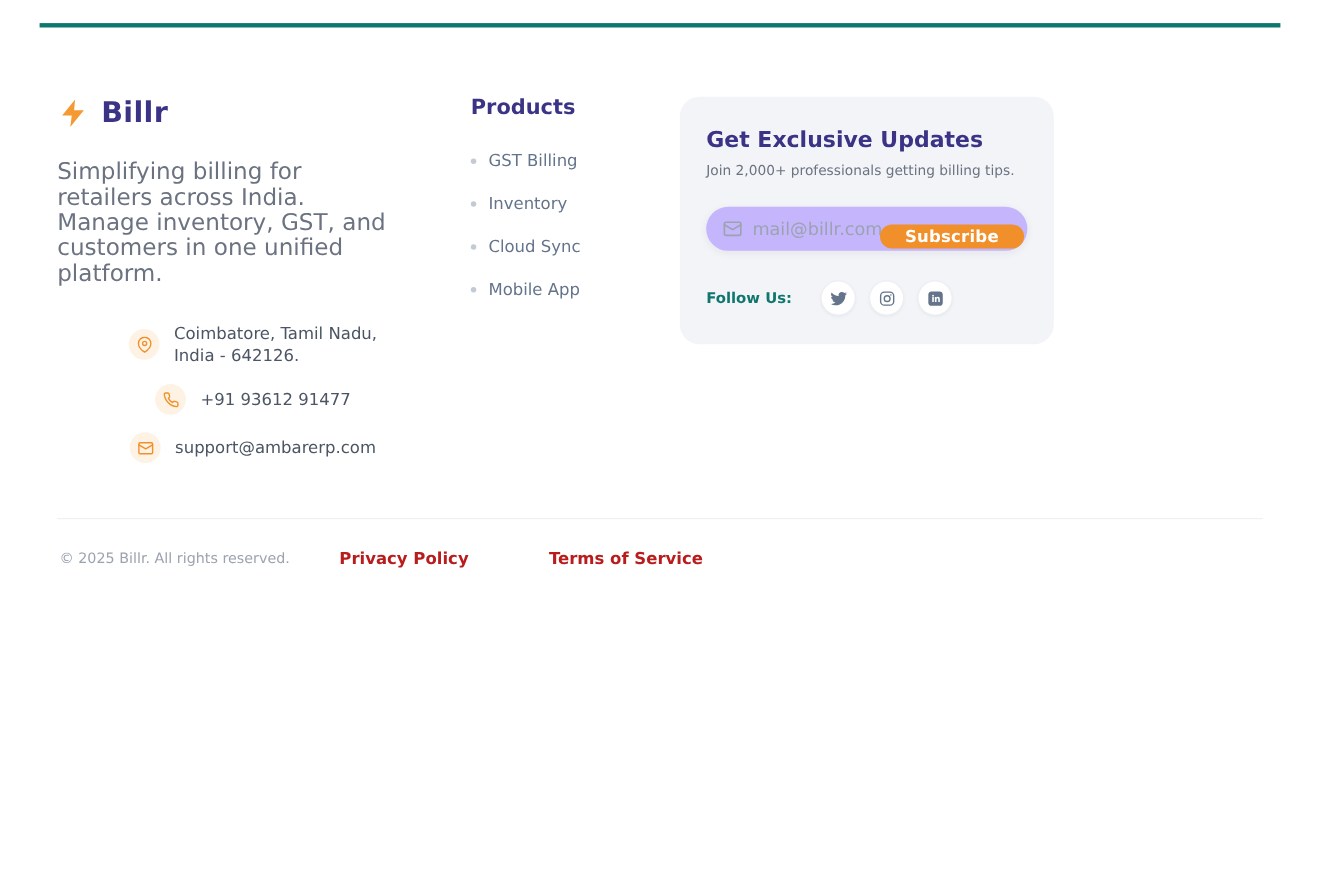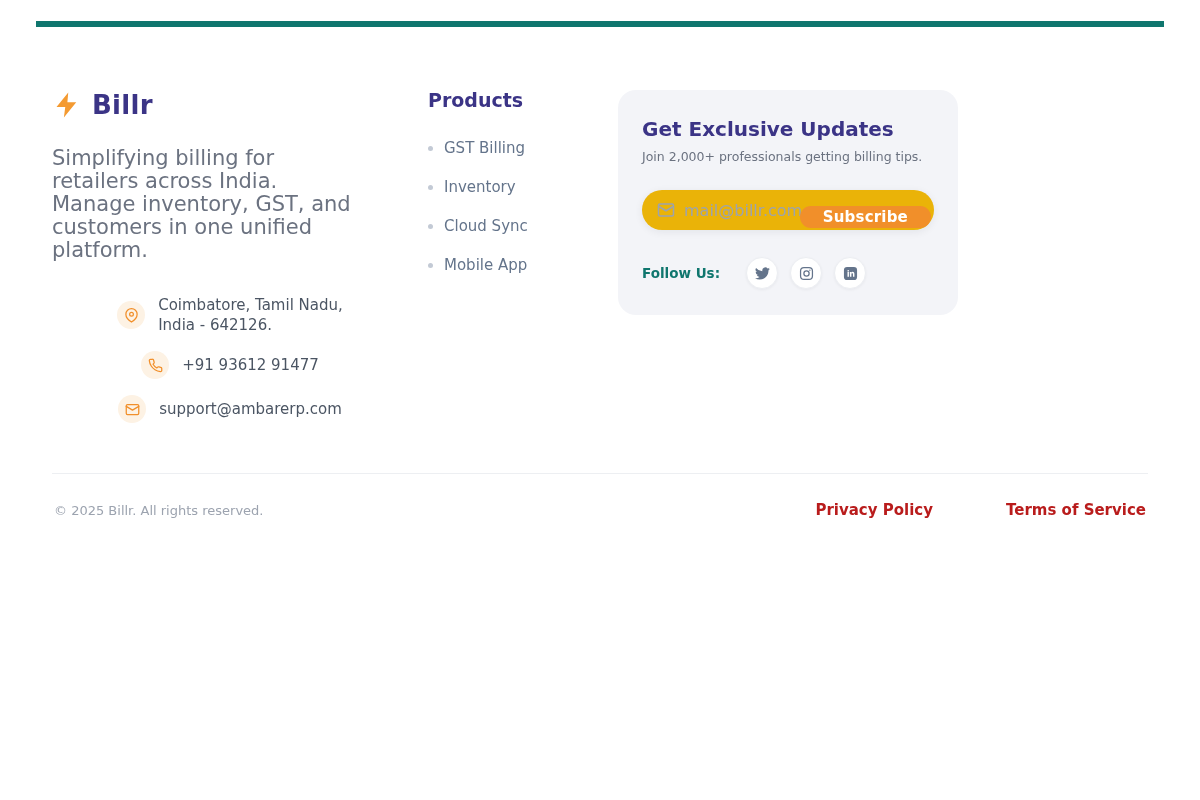--- a/index.html
+++ b/index.html
@@ -1,19 +1,19 @@
 <!DOCTYPE html>
 <html><head>
 <meta charset="utf-8">
 <style>
   * { box-sizing: border-box; margin: 0; padding: 0; }
   html, body { width: 1200px; height: 800px; background: #ffffff;
     font-family: "DejaVu Sans", "Liberation Sans", sans-serif; overflow: hidden; }
 
-  .footer { border-top: 6px solid #0f766e; margin: 21px 36px 0; }
+  .footer { border-top: 4px solid #0f766e; margin: 21px 36px 0; }
   .container { width: 1128px; padding: 0 16px; }
 
   .footer-main { display: flex; align-items: flex-start; padding-top: 63px; padding-bottom: 50px; }
 
   
   .brand-col { width: 356px; }
   .logo-row { display: flex; align-items: center; gap: 10px; cursor: pointer; }
   .logo-row svg { display: block; }
   .brand-name { font-size: 26px; font-weight: bold; color: #3B3486; letter-spacing: 0.3px; }
   .brand-desc { margin-top: 27px; width: 315px; font-size: 21px; line-height: 23px; color: #6B7280; }
@@ -30,41 +30,41 @@
   .link-col a { text-decoration: none; font-size: 15px; color: #64748B; cursor: pointer; }
   .bullet { width: 5px; height: 5px; border-radius: 50%; background: #C3CAD5; }
   .col-products { margin-left: 20px; width: 150px; }
   .col-resources { margin-left: 38px; width: 150px; }
 
   
   .newsletter-card { margin-left: 40px; width: 340px; background: #F3F4F8;
     border-radius: 18px; padding: 28px 24px 26px; }
   .nl-title { font-size: 20px; font-weight: bold; color: #3B3486; line-height: 22px; }
   .nl-sub { margin-top: 9px; font-size: 12.5px; color: #6B7280; }
-  .nl-form { margin-top: 26px; position: relative; height: 40px; background: #eab308;
+  .nl-form { margin-top: 26px; position: relative; height: 40px; background: #c4b5fd;
     border-radius: 21px; box-shadow: 0 2px 8px rgba(15,23,42,0.07);
     display: flex; align-items: center; padding-left: 15px; }
   .nl-form .mail-glyph { display: flex; align-items: center; margin-right: 9px; }
   .nl-input { border: none; outline: none; background: transparent; flex: 1; min-width: 0;
     font-size: 16px; color: #4B5563; font-family: inherit; padding-right: 120px; }
   .nl-input::placeholder { color: #9CA3AF; }
   .subscribe-btn { position: absolute; right: 3px; top: 16px; bottom: 2px;
     background: #F18F2A; color: #ffffff; border: none; border-radius: 18px;
     font-size: 15px; font-weight: bold; padding: 0 23px; cursor: pointer;
     font-family: inherit; letter-spacing: 0.2px; }
   .follow-row { margin-top: 27px; display: flex; align-items: center; }
   .follow-label { font-size: 13.5px; font-weight: bold; color: #0f766e; }
   .social-btns { display: flex; gap: 12px; margin-left: 26px; }
   .social-btn { width: 32px; height: 32px; border-radius: 50%; background: #ffffff;
     border: 1px solid #ECEEF2; box-shadow: 0 1px 3px rgba(15,23,42,0.05);
     display: flex; align-items: center; justify-content: center; cursor: pointer; }
 
   
   .divider { border-top: 1px solid #EDEFF2; }
-  .footer-bottom { display: flex; justify-content: space-between; align-items: center;
+  .footer-bottom { display: flex; justify-content: flex-start; align-items: center;
     padding: 27px 2px 0; }
   .copyright { font-size: 13px; color: #9CA3AF; }
   .bottom-links { display: flex; gap: 28px; }
   .bottom-links a { text-decoration: none; font-size: 15px; font-weight: bold;
     color: #b91c1c; cursor: pointer; margin-left: 45px; }
 </style>
 </head>
 <body>
 
 <footer class="footer">

